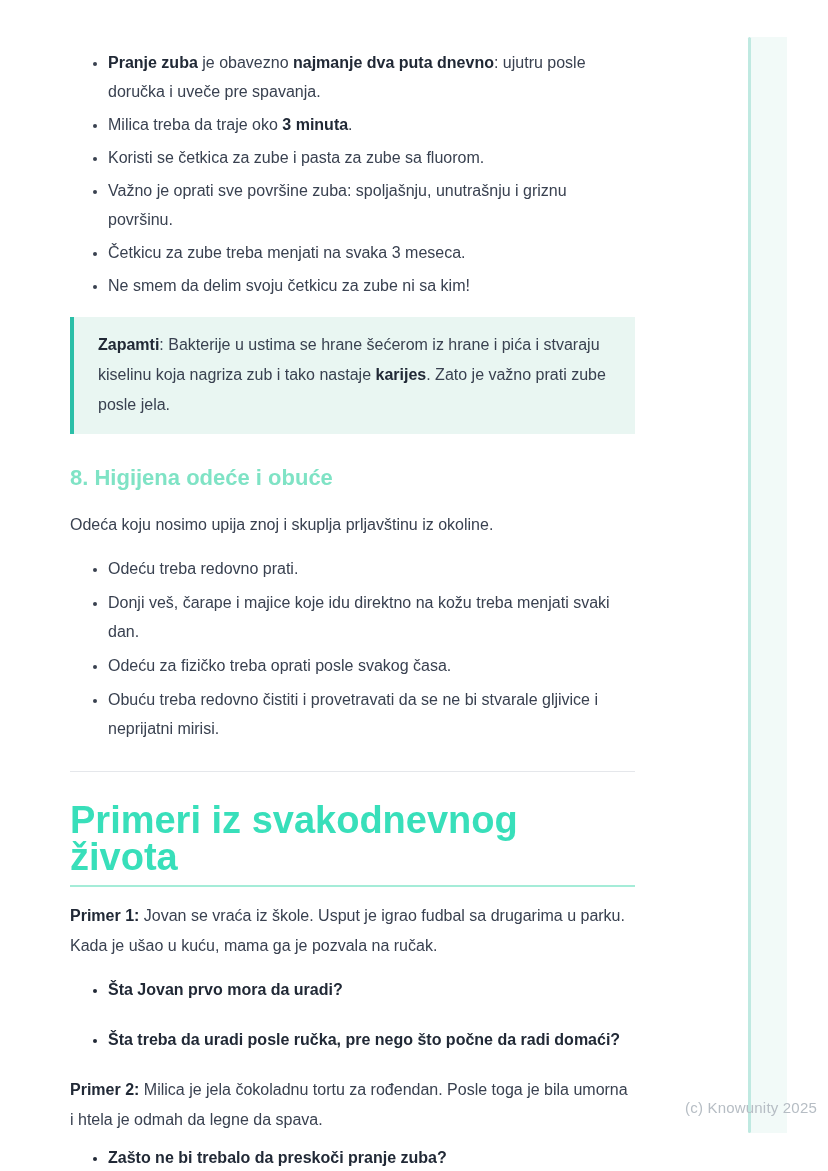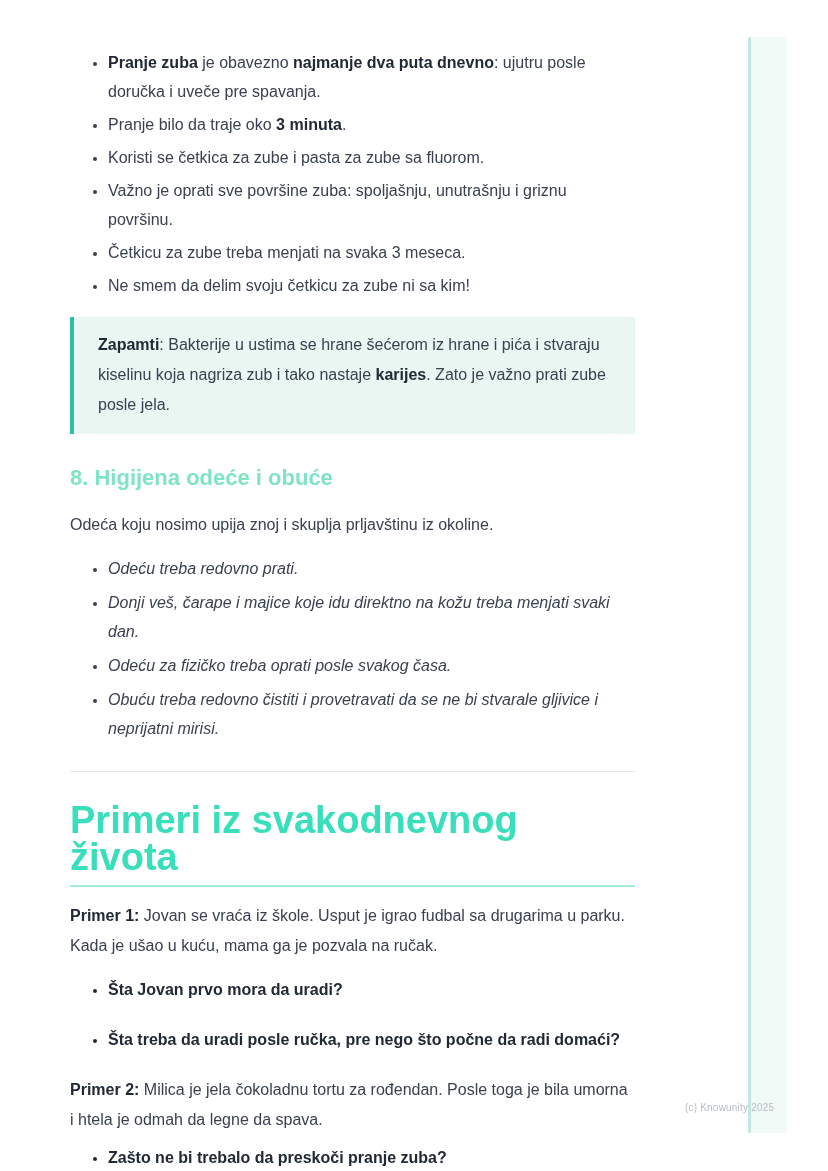--- a/index.html
+++ b/index.html
@@ -52,21 +52,21 @@
 
   h2.section-heading {
     margin: 30px 0 0 0;
     font-size: 22px;
     line-height: 27px;
     font-weight: 700;
     color: var(--accent-light);
   }
   p.intro { margin: 19px 0 0 0; }
   ul.clothes { margin-top: 15px; }
-  ul.clothes > li { margin-bottom: 5px; font-style: italic; }
+  ul.clothes > li { margin-bottom: 5px; }
 
   hr.section-divider {
     margin: 28px 0 0 0;
     border: none;
     border-top: 1px solid var(--divider);
     height: 0;
   }
 
   h1.page-title {
     margin: 30px 0 0 0;
@@ -101,40 +101,40 @@
   .edge-line {
     position: absolute;
     left: 748px; top: 37px;
     width: 3px; height: 1096px;
     background: var(--edge-line);
     border-radius: 2px;
   }
   .copyright {
     position: absolute;
     left: 685px; top: 1101px;
-    font-size: 10px;
+    font-size: 15px;
     line-height: 14px;
     color: var(--muted);
     letter-spacing: 0.2px;
     z-index: 2;
     white-space: nowrap;
   }
 </style>
 </head>
 <body>
 
 <div class="edge-tint"></div>
 <div class="edge-line"></div>
 <div class="copyright">(c) Knowunity 2025</div>
 
 <div class="content">
 
   <ul class="bullets">
     <li><span class="b">Pranje zuba</span><span> je obavezno </span><span class="b">najmanje dva puta dnevno</span><span>: ujutru posle doručka i uveče pre spavanja.</span></li>
-    <li><span>Pranje bilo da traje oko </span><span class="b">3 minuta</span><span>.</span></li>
+    <li><span>Milica treba da traje oko </span><span class="b">3 minuta</span><span>.</span></li>
     <li><span>Koristi se četkica za zube i pasta za zube sa fluorom.</span></li>
     <li><span>Važno je oprati sve površine zuba: spoljašnju, unutrašnju i griznu površinu.</span></li>
     <li><span>Četkicu za zube treba menjati na svaka 3 meseca.</span></li>
     <li><span>Ne smem da delim svoju četkicu za zube ni sa kim!</span></li>
   </ul>
 
   <div class="callout">
     <span><span class="b">Zapamti</span><span>: Bakterije u ustima se hrane šećerom iz hrane i pića i stvaraju kiselinu koja nagriza zub i tako nastaje </span><span class="b">karijes</span><span>. Zato je važno prati zube posle jela.</span></span>
   </div>
 

